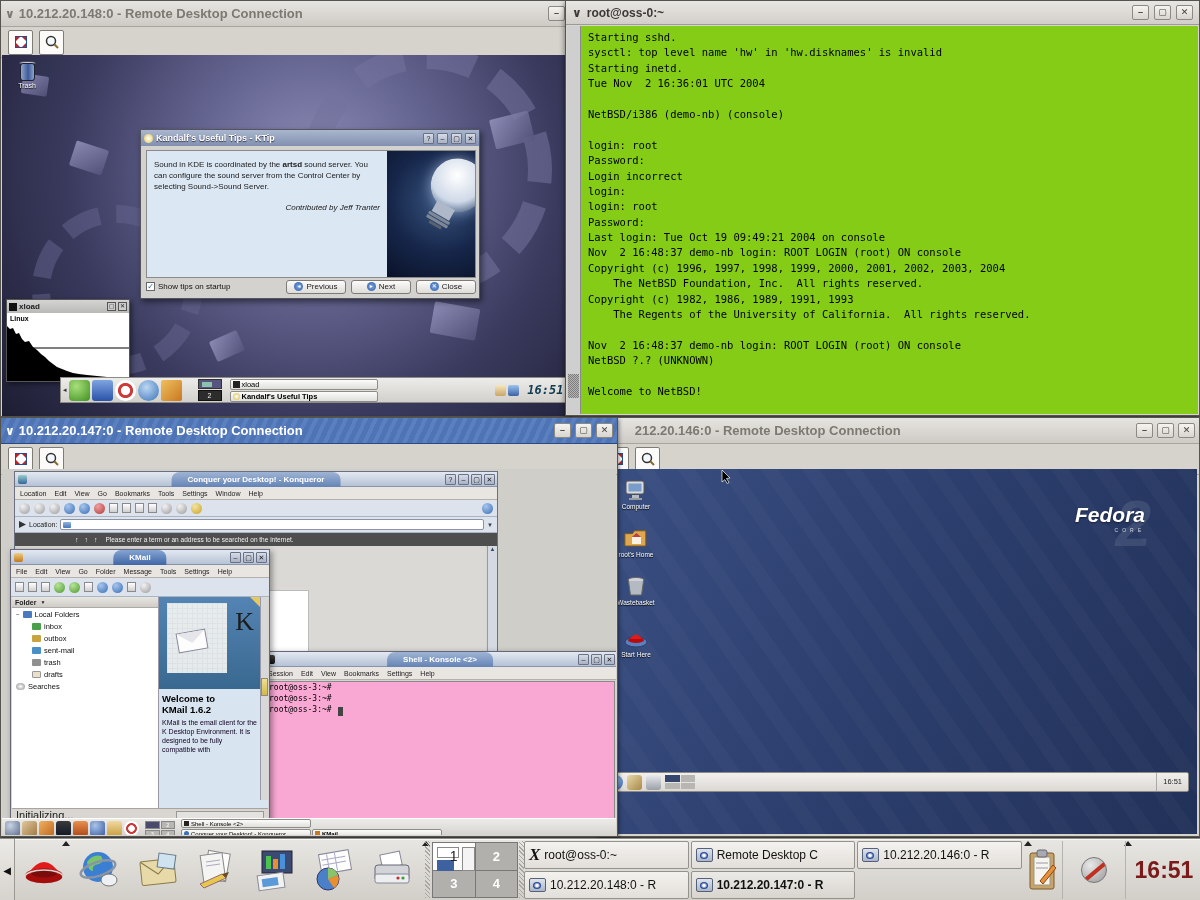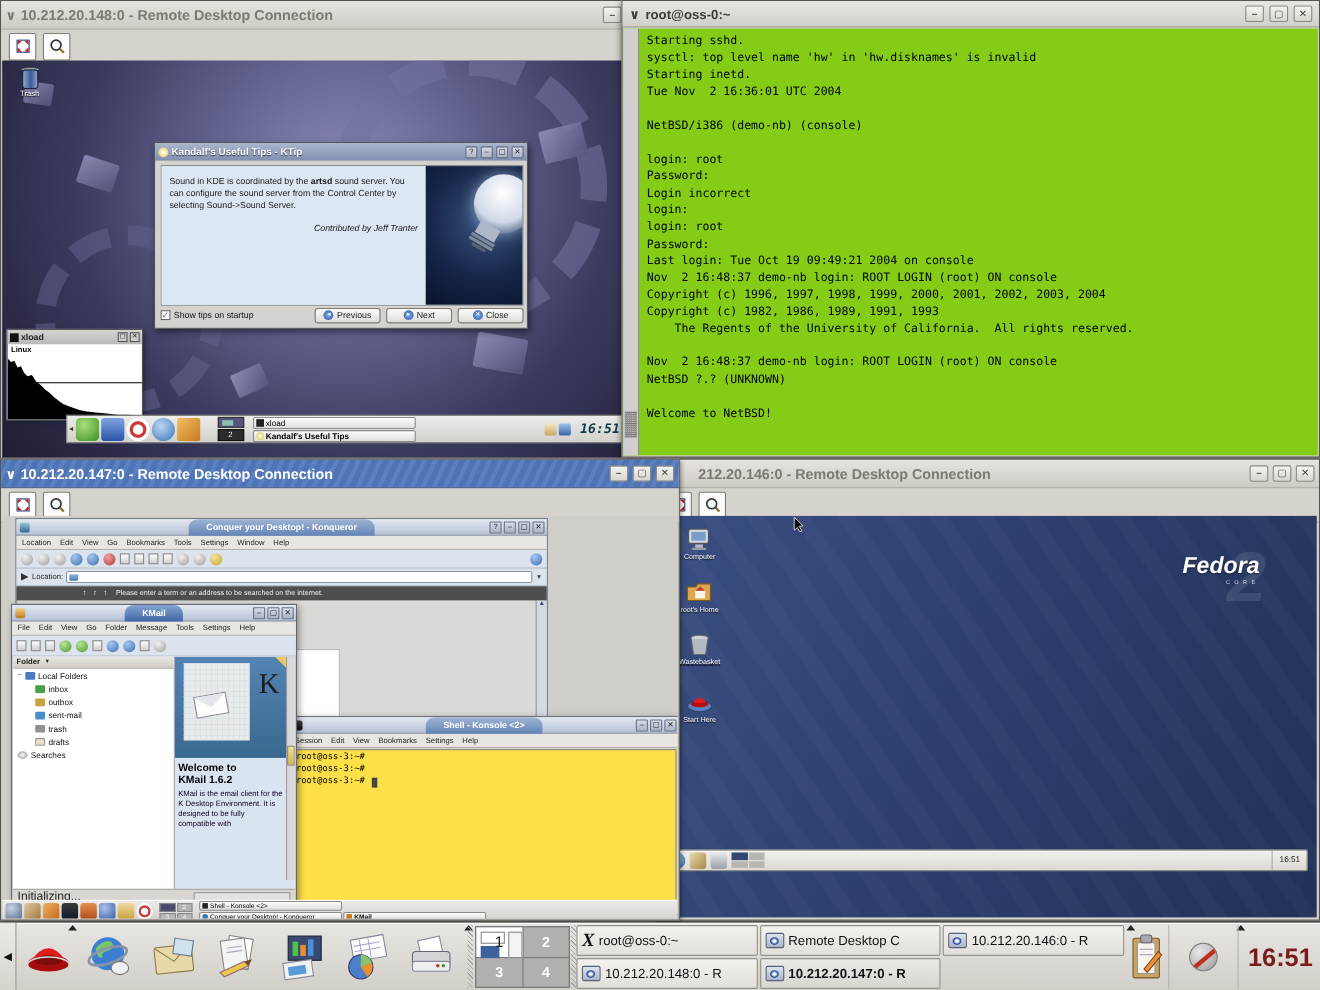--- a/index.html
+++ b/index.html
@@ -110,21 +110,21 @@
 .km-env::before{content:"";position:absolute;left:0;top:0;border-left:14px solid transparent;border-right:14px solid transparent;border-top:11px solid #e4e6ea}
 .km-welcome{position:absolute;left:3px;right:10px;top:96px;font-size:7px;line-height:9px;color:#102}
 .km-welcome h4{font-size:9.5px;line-height:11px;color:#000}
 .km-vsb{position:absolute;right:0;top:0;bottom:8px;width:8px;background:#d8d8d8;border-left:1px solid #99a}
 .km-hsb{position:absolute;right:8px;left:147px;bottom:0;height:8px;background:#d8d8d8;border-top:1px solid #99a}
 .ythumb{background:linear-gradient(#f0e092,#d0b848);border:1px solid #987}
 .km-status{position:absolute;left:1px;right:1px;bottom:1px;height:13px;background:#d9d6d1;border-top:1px solid #a8a5a0;font-size:11px;display:flex;align-items:center;padding:0 4px;color:#222}
 .km-statbox{margin-left:auto;width:88px;height:9px;border:1px solid #999;background:#e4e2de}
 
 #konsole{position:absolute;left:260px;top:182px;width:356px;height:181px;background:#d6d4d0;border:1px solid #667;z-index:2;box-shadow:2px 2px 6px rgba(0,0,0,.4)}
-.ks-body{position:absolute;left:2px;right:2px;top:29px;bottom:2px;background:#fde047;border:1px solid #8a8a8a}
+.ks-body{position:absolute;left:2px;right:2px;top:29px;bottom:2px;background:#f9a8d4;border:1px solid #8a8a8a}
 .kline{font-family:"DejaVu Sans Mono",monospace;font-size:8px;line-height:11px;height:11px;white-space:pre;color:#000;padding-left:3px}
 .kcur{position:absolute;left:72px;top:25px;width:5px;height:9px;background:#444}
 
 .panel147{position:absolute;left:0;right:0;top:349px;height:20px;background:linear-gradient(#ecebe8,#d2d0cb);border-top:1px solid #fff;display:flex;align-items:center;gap:2px;padding:0 3px;z-index:5}
 .p-ico2{width:15px;height:15px;border-radius:3px;flex:0 0 auto}
 .pg147{width:30px;height:16px;display:grid;grid-template-columns:1fr 1fr;grid-template-rows:1fr 1fr;gap:1px;flex:0 0 auto;margin-left:4px}
 .pg147 span{background:#b8b6b2;border:1px solid #888;font-size:5.5px;line-height:6px;text-align:center;color:#fff}
 .pg147 .on{background:#4a4a6e}
 .tkwrap147{display:grid;grid-template-columns:130px 130px;grid-template-rows:9px 9px;gap:1px;margin-left:4px}
 .tk147{height:9px;font-size:6px}
@@ -319,20 +319,21 @@
           <div class="tline"></div>
           <div class="tline">login: root</div>
           <div class="tline">Password:</div>
           <div class="tline">Login incorrect</div>
           <div class="tline">login:</div>
           <div class="tline">login: root</div>
           <div class="tline">Password:</div>
           <div class="tline">Last login: Tue Oct 19 09:49:21 2004 on console</div>
           <div class="tline">Nov  2 16:48:37 demo-nb login: ROOT LOGIN (root) ON console</div>
           <div class="tline">Copyright (c) 1996, 1997, 1998, 1999, 2000, 2001, 2002, 2003, 2004</div>
+          <div class="tline">    The NetBSD Foundation, Inc.  All rights reserved.</div>
           <div class="tline">Copyright (c) 1982, 1986, 1989, 1991, 1993</div>
           <div class="tline">    The Regents of the University of California.  All rights reserved.</div>
           <div class="tline"></div>
           <div class="tline">Nov  2 16:48:37 demo-nb login: ROOT LOGIN (root) ON console</div>
           <div class="tline">NetBSD ?.? (UNKNOWN)</div>
           <div class="tline"></div>
           <div class="tline">Welcome to NetBSD!</div>
         </div>
     </div>
   </section>

